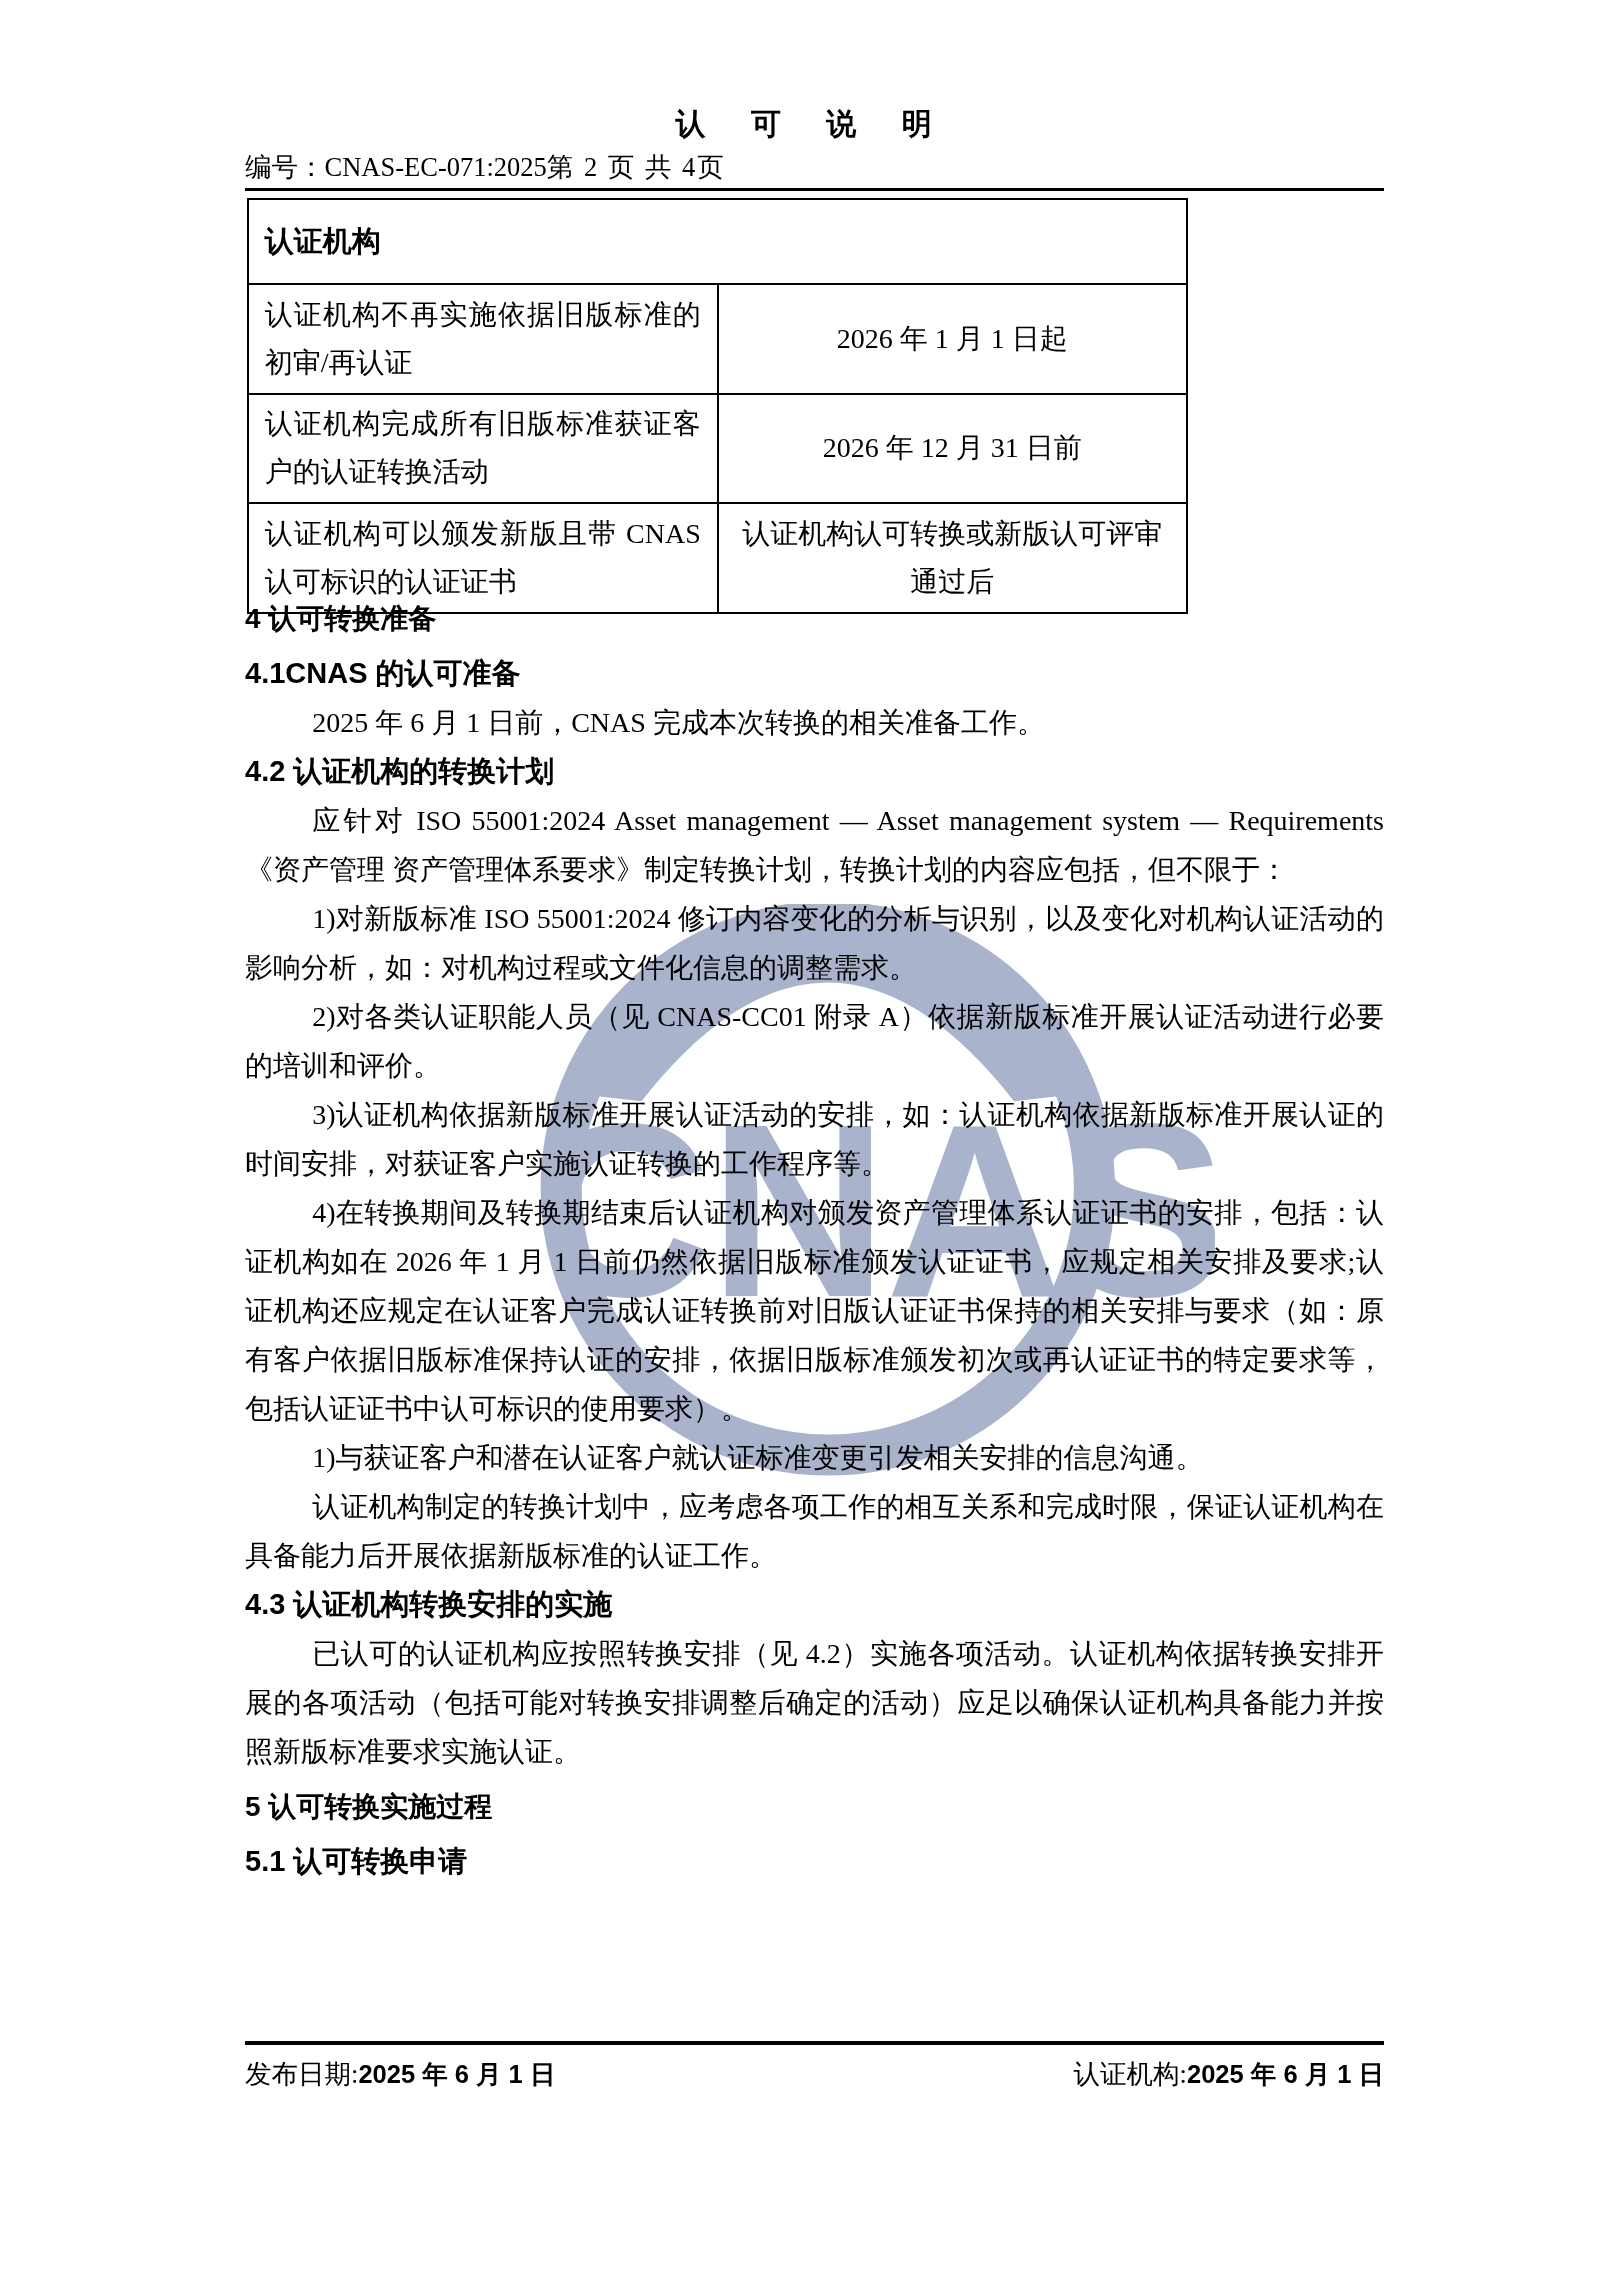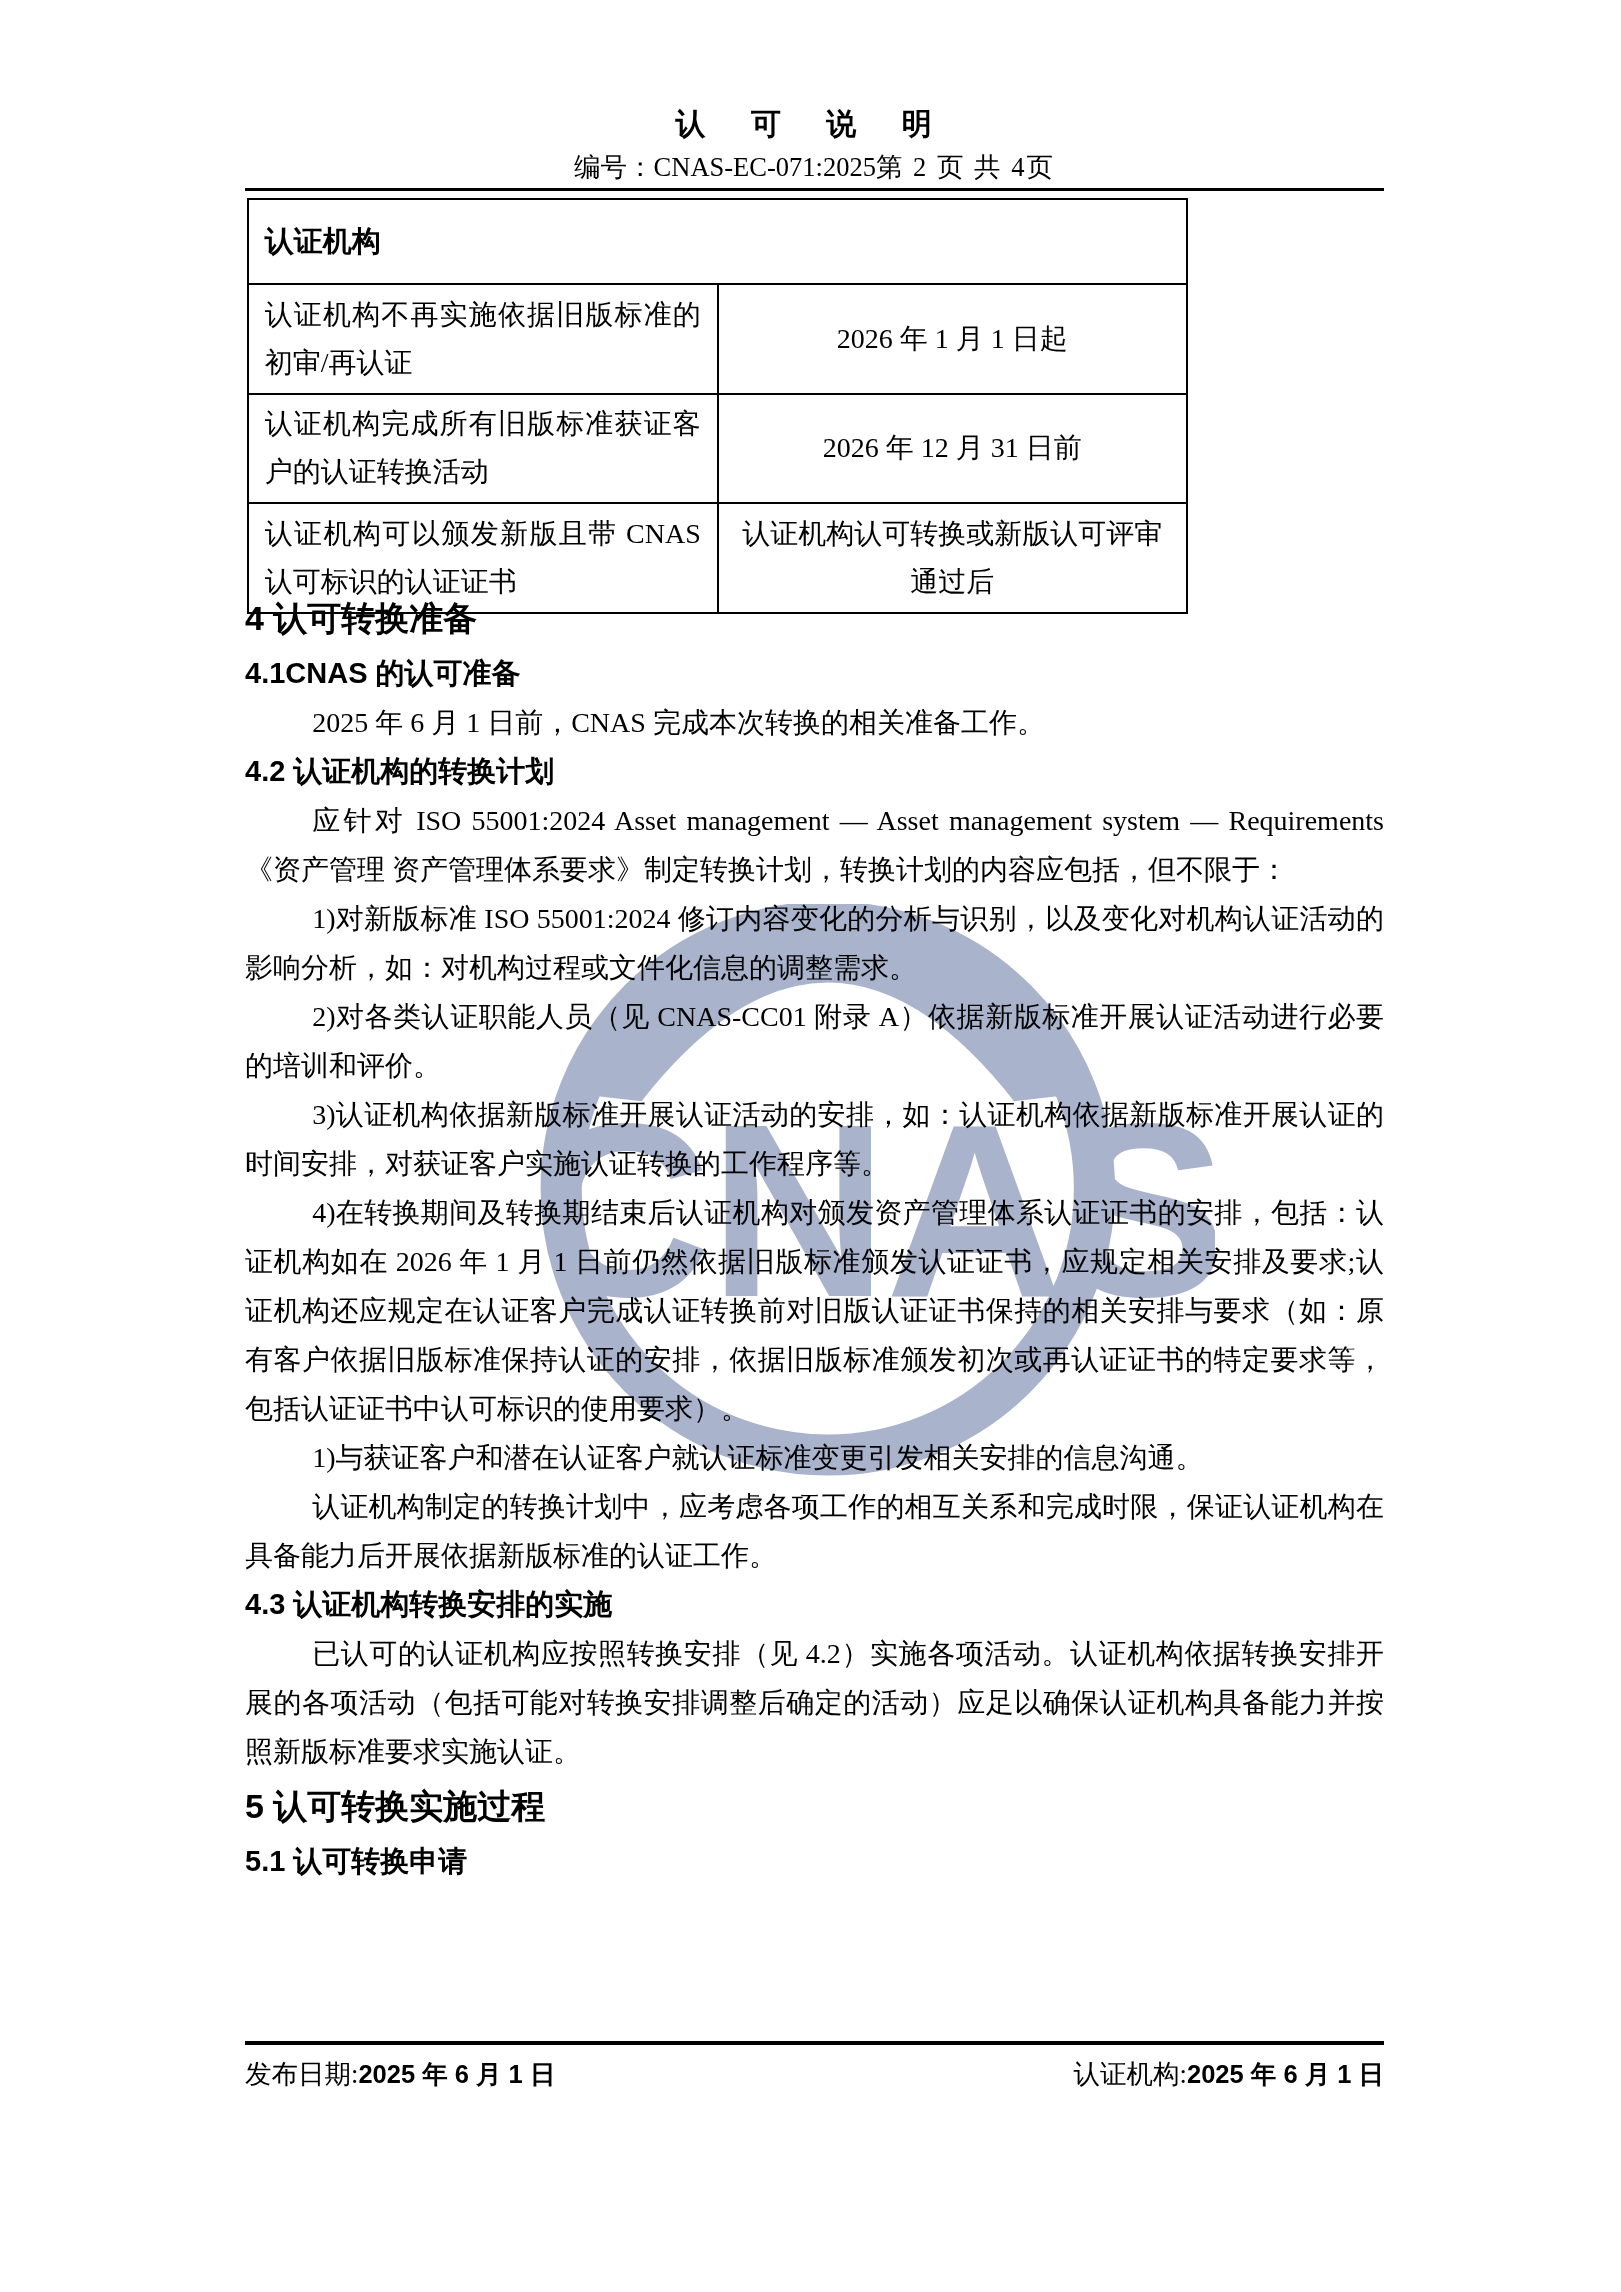--- a/index.html
+++ b/index.html
@@ -15,21 +15,21 @@
   
   .doc-title{
     position:absolute;top:104px;left:0;width:100%;
     text-align:center;
     font-size:30px;font-weight:bold;
     letter-spacing:13.7px;
     font-family:Liberation Mono, monospace;
   }
   .meta-row{
     position:absolute;top:149px;left:245px;width:1139px;
-    display:flex;justify-content:center;align-items:baseline;
+    display:flex;justify-content:flex-start;align-items:baseline;
     font-size:26.5px;
   }
   .meta-row .page-no{letter-spacing:2px;}
   .head-rule{
     position:absolute;top:188px;left:245px;width:1139px;height:2.9px;
     background:#000;
   }
   
   .transition-table{
     position:absolute;top:198px;left:247px;width:941px;
@@ -58,21 +58,21 @@
     z-index:0;pointer-events:none;
   }
   
   .content{
     position:absolute;top:588px;left:245px;width:1139px;
     font-size:28px;line-height:49px;
     text-align:justify;
     z-index:1;
   }
   .content .h1{
-    font-size:34px;font-weight:bold;line-height:55px;margin:2.9px 0;
+    font-size:28px;font-weight:bold;line-height:55px;margin:2.9px 0;
     text-align:left;
     font-family:"Liberation Sans","DejaVu Sans",sans-serif;
   }
   .content .h2{
     font-size:29px;font-weight:bold;line-height:49px;margin:0;
     text-align:left;
     font-family:"Liberation Sans","DejaVu Sans",sans-serif;
   }
   .content .p{margin:0;text-indent:2.4em;}
   

